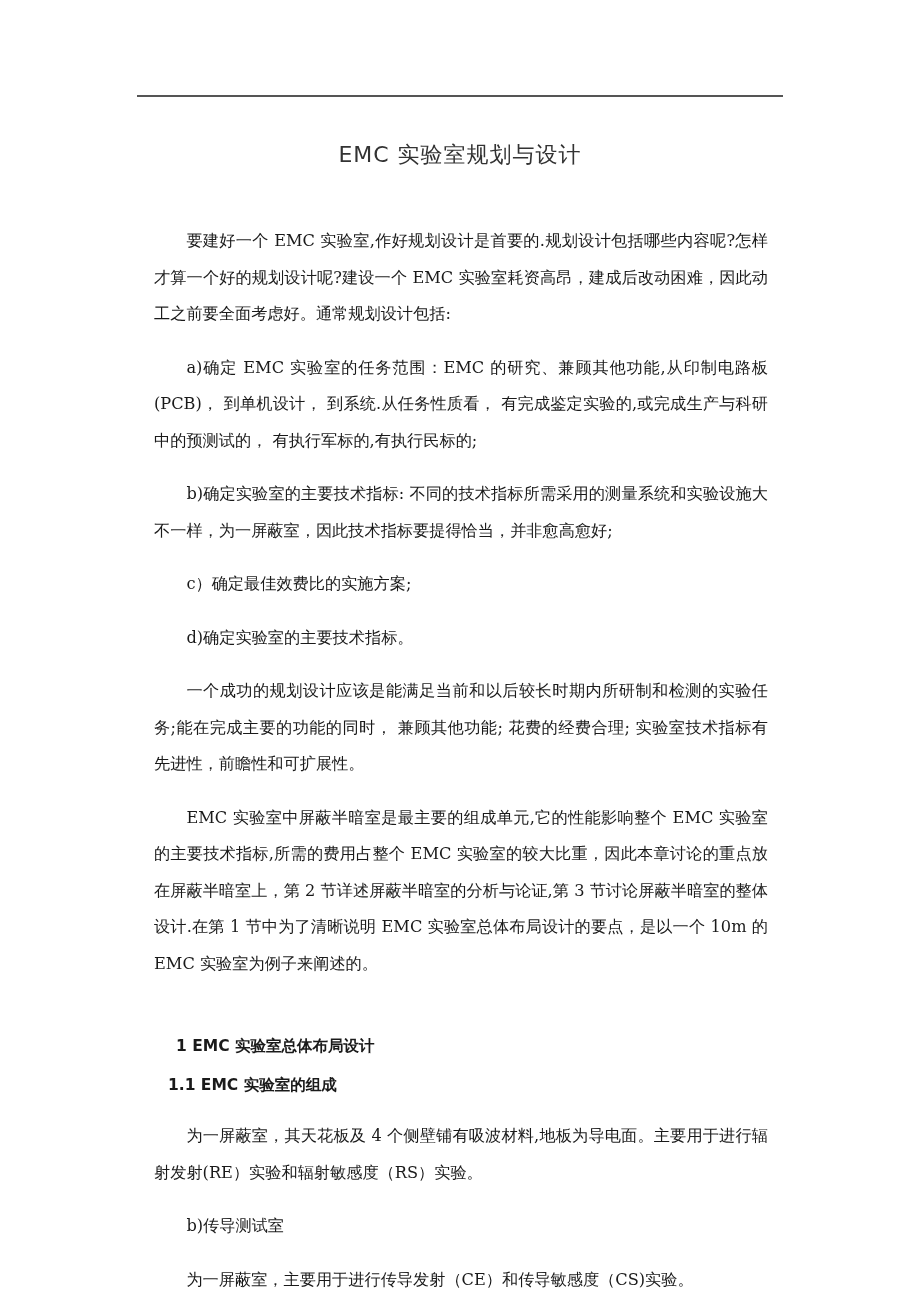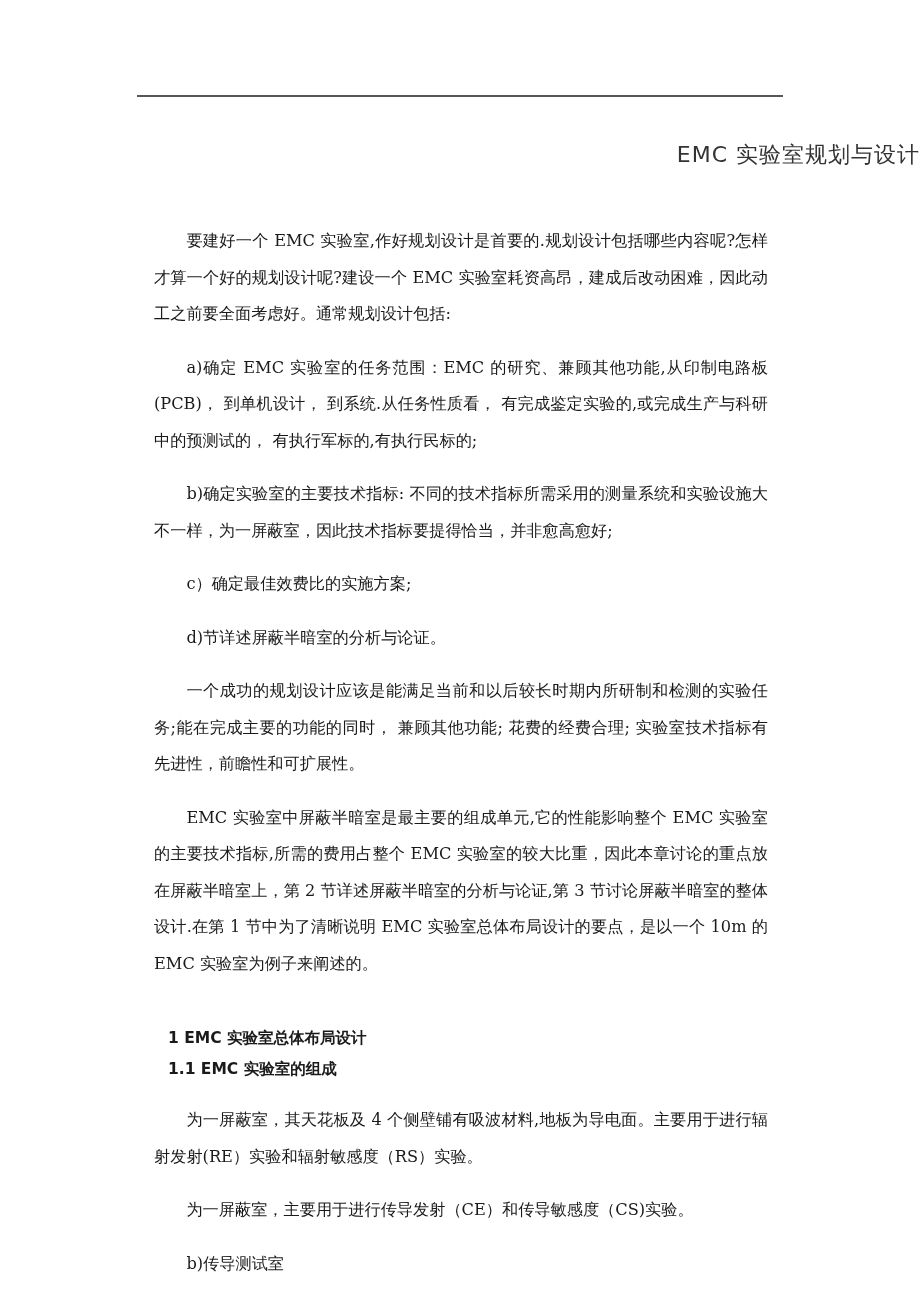--- a/index.html
+++ b/index.html
@@ -1,50 +1,50 @@
 <!DOCTYPE html>
 <html><head>
 <meta charset="utf-8">
 <style>
   html, body { margin: 0; padding: 0; background: #ffffff; }
   body { width: 920px; height: 1302px; position: relative; overflow: hidden;
          font-family: "DejaVu Serif", "Liberation Serif", serif; color: #1a1a1a; }
   .rule { position: absolute; left: 137px; top: 95px; width: 646px; height: 0;
           border-top: 2px solid #555; }
-  .title { position: absolute; left: 0; width: 920px; top: 140px; text-align: right;
+  .title { position: absolute; left: 0; width: 920px; top: 140px; text-align: center;
            font-family: "DejaVu Sans", "Liberation Sans", sans-serif; font-size: 22px;
            color: #333; letter-spacing: 1px; }
   .body { position: absolute; left: 137px; top: 206px; width: 648px; font-size: 16.2px;
           line-height: 36.5px; }
   .p { margin: 17px; text-indent: 2em; text-align: justify; }
   .noind { text-indent: 0; }
   .h1 { font-family: "DejaVu Sans", "Liberation Sans", sans-serif; font-weight: bold; font-size: 15.5px;
-        margin: 0; padding-left: 2em; line-height: 31px; }
+        margin: 8px; padding-left: 2em; line-height: 31px; }
   .h2 { font-family: "DejaVu Sans", "Liberation Sans", sans-serif; font-weight: bold; font-size: 15.5px;
         margin: 0; padding-left: 2em; line-height: 31px; }
   .line31 { line-height: 31px; }
   .gap { height: 24px; }
 </style>
 </head>
 <body>
 
 <div class="rule"></div>
 
 <div class="title">EMC 实验室规划与设计</div>
 
 <div class="body">
   <p class="p">要建好一个 EMC 实验室,作好规划设计是首要的.规划设计包括哪些内容呢?怎样才算一个好的规划设计呢?建设一个 EMC 实验室耗资高昂，建成后改动困难，因此动工之前要全面考虑好。通常规划设计包括:</p>
   <p class="p">a)确定 EMC 实验室的任务范围：EMC 的研究、兼顾其他功能,从印制电路板(PCB)， 到单机设计， 到系统.从任务性质看， 有完成鉴定实验的,或完成生产与科研中的预测试的， 有执行军标的,有执行民标的;</p>
   <p class="p">b)确定实验室的主要技术指标: 不同的技术指标所需采用的测量系统和实验设施大不一样，为一屏蔽室，因此技术指标要提得恰当，并非愈高愈好;</p>
   <p class="p">c）确定最佳效费比的实施方案;</p>
-  <p class="p">d)节详述屏蔽半暗室的分析与论证。</p>
+  <p class="p">d)确定实验室的主要技术指标。</p>
   <p class="p">一个成功的规划设计应该是能满足当前和以后较长时期内所研制和检测的实验任务;能在完成主要的功能的同时， 兼顾其他功能; 花费的经费合理; 实验室技术指标有先进性，前瞻性和可扩展性。</p>
   <p class="p">EMC 实验室中屏蔽半暗室是最主要的组成单元,它的性能影响整个 EMC 实验室的主要技术指标,所需的费用占整个 EMC 实验室的较大比重，因此本章讨论的重点放在屏蔽半暗室上，第 2 节详述屏蔽半暗室的分析与论证,第 3 节讨论屏蔽半暗室的整体设计.在第 1 节中为了清晰说明 EMC 实验室总体布局设计的要点，是以一个 10m 的 EMC 实验室为例子来阐述的。</p>
 
   <div class="gap"></div>
 
   <p class="h1">1 EMC 实验室总体布局设计</p>
   <p class="h2">1.1   EMC 实验室的组成</p>
   <p class="p">为一屏蔽室，其天花板及 4 个侧壁铺有吸波材料,地板为导电面。主要用于进行辐射发射(RE）实验和辐射敏感度（RS）实验。</p>
+  <p class="p">b)传导测试室</p>
   <p class="p">为一屏蔽室，主要用于进行传导发射（CE）和传导敏感度（CS)实验。</p>
-  <p class="p">b)传导测试室</p>
   <p class="p">c）控制室</p>
 </div>
 
 </body></html>

